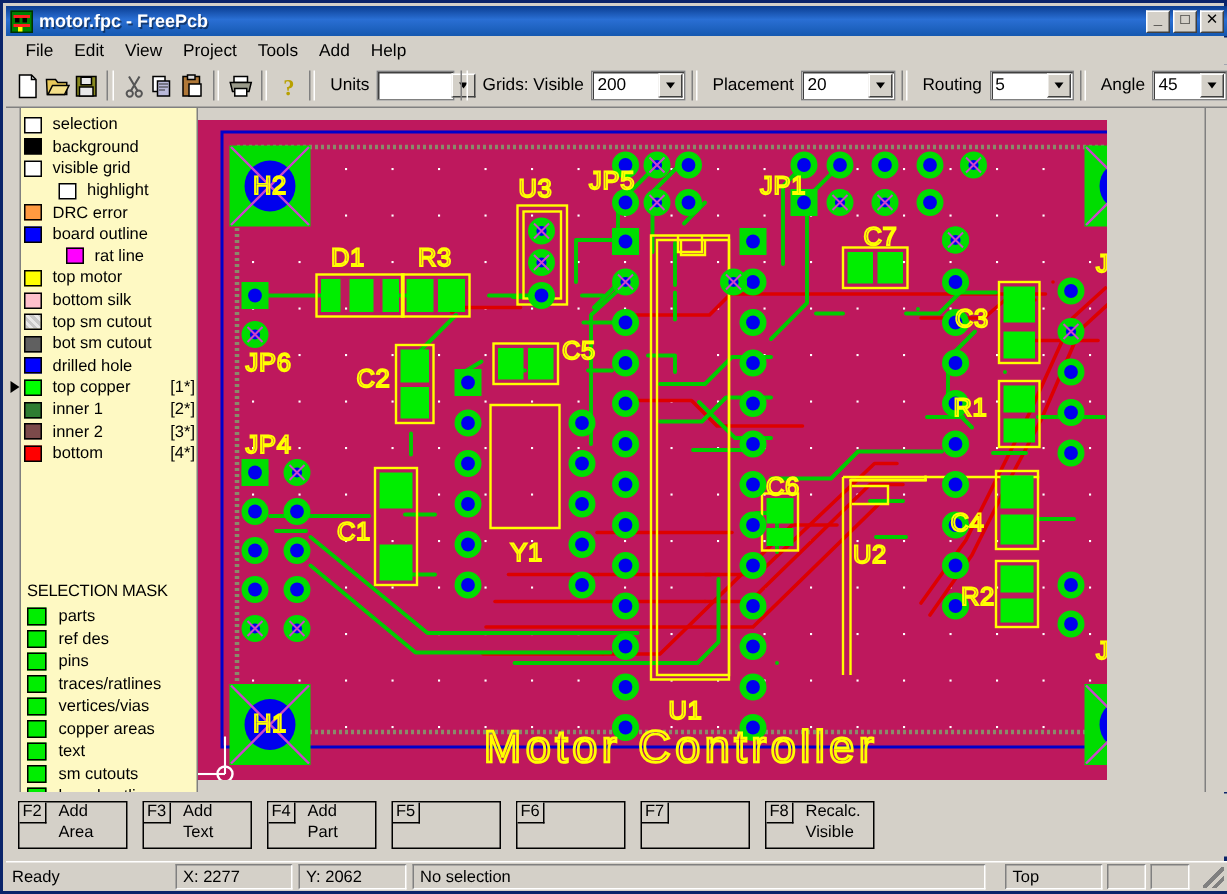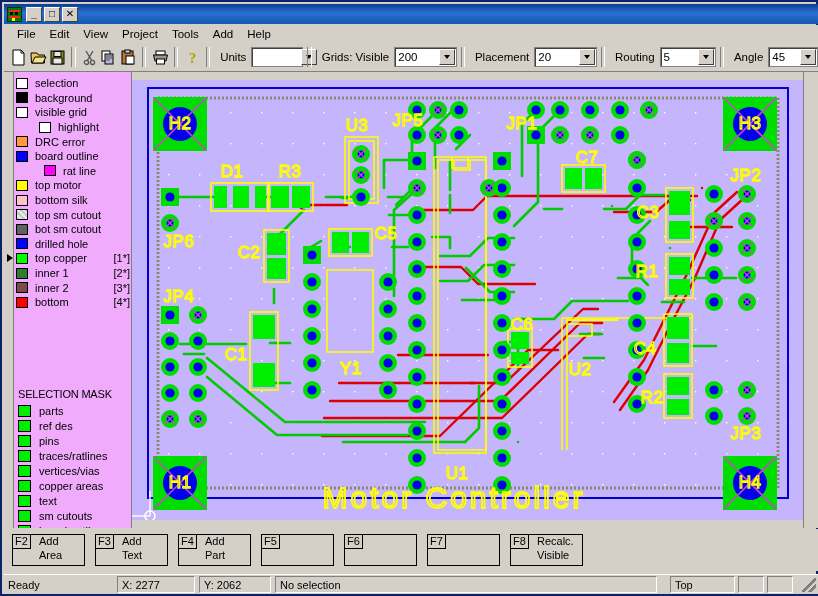--- a/index.html
+++ b/index.html
@@ -63,21 +63,21 @@
   .arrow:after{content:"";width:0;height:0;border-left:3.5px solid transparent;
     border-right:3.5px solid transparent;border-top:4px solid #000;}
   .c-units{width:52px;gap:46px;}
   .c-grids{width:78px;}
   .c-place{width:78px;}
   .c-route{width:70px;}
   .c-angle{width:62px;}
   
   .leftpanel{
     position:absolute;left:2px;top:70px;width:128px;height:456px;
-    background:#f0abfc;border-right:1px solid #808080;overflow:hidden;box-sizing:border-box;
+    background:#fef9c3;border-right:1px solid #808080;overflow:hidden;box-sizing:border-box;
   }
   .lp-scroll{position:absolute;left:0;top:0;width:9px;height:456px;background:#d4d0c8;
     border-right:1px solid #808080;}
   .layerlist{position:absolute;left:12px;top:4px;width:116px;}
   .lrow{display:flex;align-items:center;height:14.6px;font-size:11px;white-space:nowrap;}
   .sw{width:12px;height:11px;border:1px solid #000;flex:0 0 auto;margin-right:7px;box-sizing:border-box;}
   .lname{flex:1 1 auto;}
   .lkey{flex:0 0 auto;padding-right:2px;}
   .cursor-mark{position:absolute;left:2px;width:8px;height:11px;}
   .cursor-mark:after{content:"";position:absolute;left:1px;top:1px;
@@ -86,21 +86,21 @@
   .selmask-title{position:absolute;left:14px;top:316px;font-size:11px;letter-spacing:-0.2px;}
   .masklist{position:absolute;left:14px;top:331px;width:96px;text-align:center;}
   .mrow{display:flex;align-items:center;height:15px;font-size:11px;}
   .mrow .sw{width:13px;height:12px;margin-right:8px;}
   
   .canvaswrap{
     position:absolute;left:130px;top:70px;width:686px;height:456px;
     background:#d4d0c8;box-sizing:border-box;
   }
   .canvas{
-    position:absolute;left:0;top:8px;width:672px;height:440px;background:#c4b5fd;
+    position:absolute;left:0;top:8px;width:606px;height:440px;background:#be185d;
     overflow:hidden;
   }
   .vscroll{position:absolute;right:0;top:0;width:14px;height:456px;background:#d4d0c8;
     border-left:1px solid #808080;}
   svg.pcb{position:absolute;left:0;top:0;}
   
   .fkeybar{
     position:absolute;left:2px;top:527px;width:814px;height:42px;
     background:#d4d0c8;display:flex;align-items:center;padding-left:8px;box-sizing:border-box;
   }
@@ -141,20 +141,21 @@
 <div class="app">
 
   <div class="titlebar">
     <div class="tb-icon">
       <i class="r1"></i>
         <i class="r2"></i>
         <i class="d1"></i>
         <i class="d2"></i>
         <i class="d3"></i>
     </div>
+    <div class="title-text">motor.fpc - FreePcb</div>
     <div class="winbtns">
       <div class="winbtn wb-min">
           <span>_</span>
         </div>
       <div class="winbtn">
           <span>□</span>
         </div>
       <div class="winbtn">
           <span>✕</span>
         </div>

